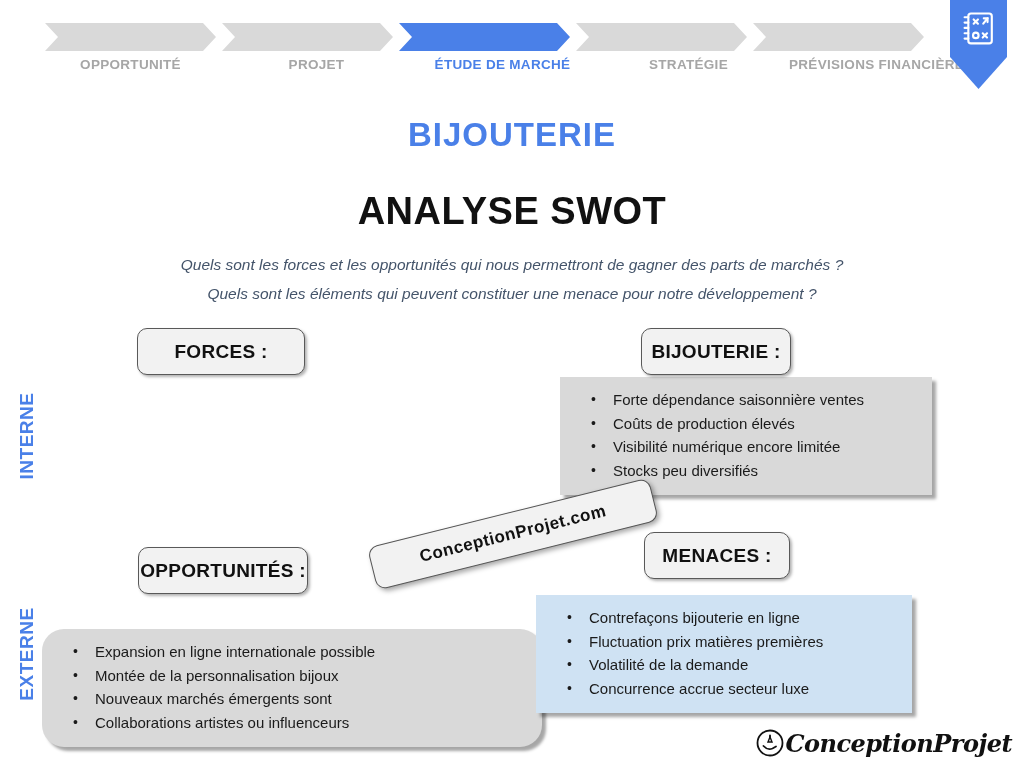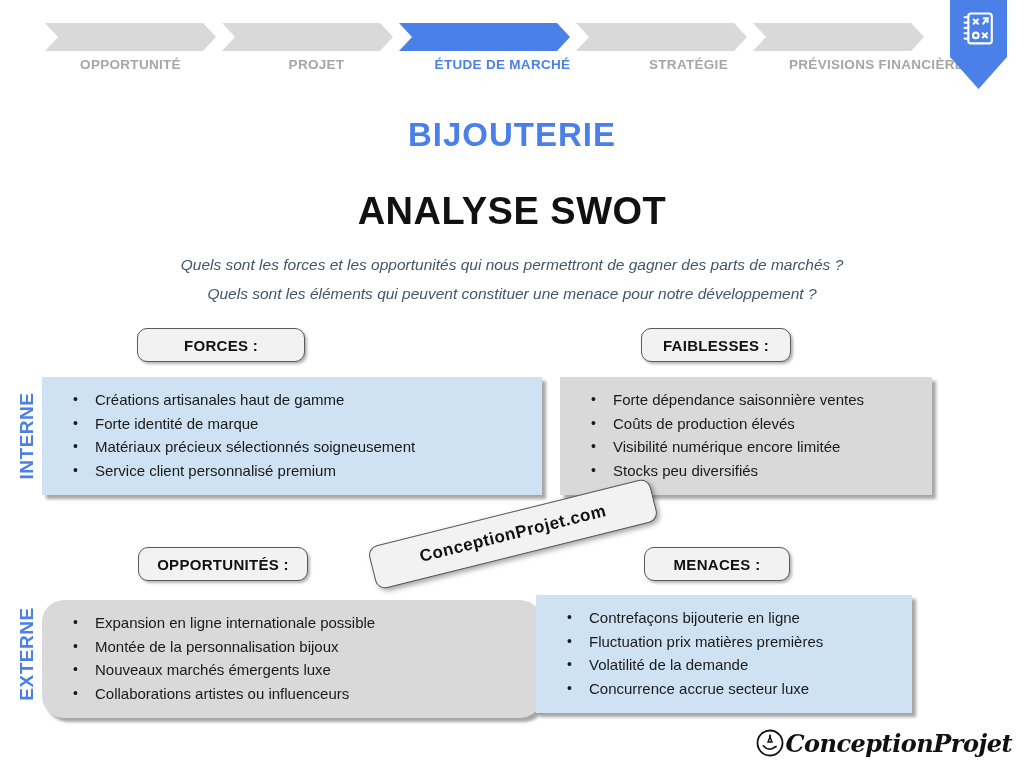--- a/index.html
+++ b/index.html
@@ -22,35 +22,35 @@
   .badge svg{margin-top:10px;}
   
   .sector-title{position:absolute;left:0;top:116px;width:100%;text-align:center;
     font-size:33px;font-weight:bold;letter-spacing:1px;color:var(--accent,#4a80e8);}
   .main-title{position:absolute;left:0;top:190px;width:100%;text-align:center;
     font-size:38px;font-weight:bold;letter-spacing:.5px;color:#111;}
   .question{position:absolute;left:0;width:100%;text-align:center;font-style:italic;
     font-size:15.5px;color:var(--question-color,#44546a);}
   .q1{top:256px;} .q2{top:285px;}
   
-  .q-header{position:absolute;height:34px;background:var(--header-fill,#f2f2f2);
+  .q-header{position:absolute;height:47px;background:var(--header-fill,#f2f2f2);
     border:1.5px solid #595959;border-radius:10px;box-shadow:2px 2px 3px rgba(0,0,0,.3);
     display:flex;align-items:center;justify-content:center;
-    font-size:15px;font-weight:bold;letter-spacing:.3px;color:#111;box-sizing:border-box;z-index:2;}
+    font-size:19px;font-weight:bold;letter-spacing:.3px;color:#111;box-sizing:border-box;z-index:2;}
   .hdr-forces{left:137px;top:328px;width:168px;}
   .hdr-faiblesses{left:641px;top:328px;width:150px;}
   .hdr-opportunites{left:138px;top:547px;width:170px;}
-  .hdr-menaces{left:644px;top:547px;width:146px;}
+  .hdr-menaces{left:644px;top:532px;width:146px;}
   
   .q-content{position:absolute;height:118px;box-shadow:4px 4px 3px rgba(0,0,0,.35);z-index:1;}
   .q-content.blue{background:var(--box-blue,#cfe2f3);}
   .q-content.gray{background:var(--box-gray,#d9d9d9);}
   .box-forces{left:42px;top:377px;width:500px;}
   .box-faiblesses{left:560px;top:377px;width:372px;}
-  .box-opportunites{left:42px;top:600px;width:500px;border-radius:22px;}
+  .box-opportunites{left:42px;top:629px;width:500px;border-radius:22px;}
   .box-menaces{left:536px;top:595px;width:376px;}
   .q-content ul{margin:0;padding:11px 8px 0 0;list-style:none;}
   .q-content li{position:relative;padding-left:53px;line-height:23.6px;font-size:15px;color:#1a1a1a;}
   .q-content li::before{content:"\2022";position:absolute;left:31px;font-size:14px;}
   
   .side-label{position:absolute;left:-32px;width:118px;height:24px;line-height:24px;
     text-align:center;transform:rotate(-90deg);font-size:19px;font-weight:bold;
     letter-spacing:.5px;color:var(--accent,#4a80e8);}
   .lbl-interne{top:424px;} .lbl-externe{top:642px;}
   
@@ -106,50 +106,42 @@
 
   <div class="sector-title">BIJOUTERIE</div>
   <div class="main-title">ANALYSE SWOT</div>
   <div class="question q1">Quels sont les forces et les opportunités qui nous permettront de gagner des parts de marchés ?</div>
   <div class="question q2">Quels sont les éléments qui peuvent constituer une menace pour notre développement ?</div>
 
   <div class="q-header hdr-forces">
     <span>FORCES :</span>
   </div>
   <div class="q-header hdr-faiblesses">
-    <span>FAIBLESSES :</span>
+    <span>BIJOUTERIE :</span>
   </div>
   <div class="q-header hdr-opportunites">
     <span>OPPORTUNITÉS :</span>
   </div>
   <div class="q-header hdr-menaces">
     <span>MENACES :</span>
   </div>
 
-  <div class="q-content blue box-forces">
-    <ul>
-      <li>Créations artisanales haut de gamme</li>
-      <li>Forte identité de marque</li>
-      <li>Matériaux précieux sélectionnés soigneusement</li>
-      <li>Service client personnalisé premium</li>
-    </ul>
-  </div>
   <div class="q-content gray box-faiblesses">
     <ul>
       <li>Forte dépendance saisonnière ventes</li>
       <li>Coûts de production élevés</li>
       <li>Visibilité numérique encore limitée</li>
       <li>Stocks peu diversifiés</li>
     </ul>
   </div>
   <div class="q-content gray box-opportunites">
     <ul>
       <li>Expansion en ligne internationale possible</li>
       <li>Montée de la personnalisation bijoux</li>
-      <li>Nouveaux marchés émergents luxe</li>
+      <li>Nouveaux marchés émergents sont</li>
       <li>Collaborations artistes ou influenceurs</li>
     </ul>
   </div>
   <div class="q-content blue box-menaces">
     <ul>
       <li>Contrefaçons bijouterie en ligne</li>
       <li>Fluctuation prix matières premières</li>
       <li>Volatilité de la demande</li>
       <li>Concurrence accrue secteur luxe</li>
     </ul>

